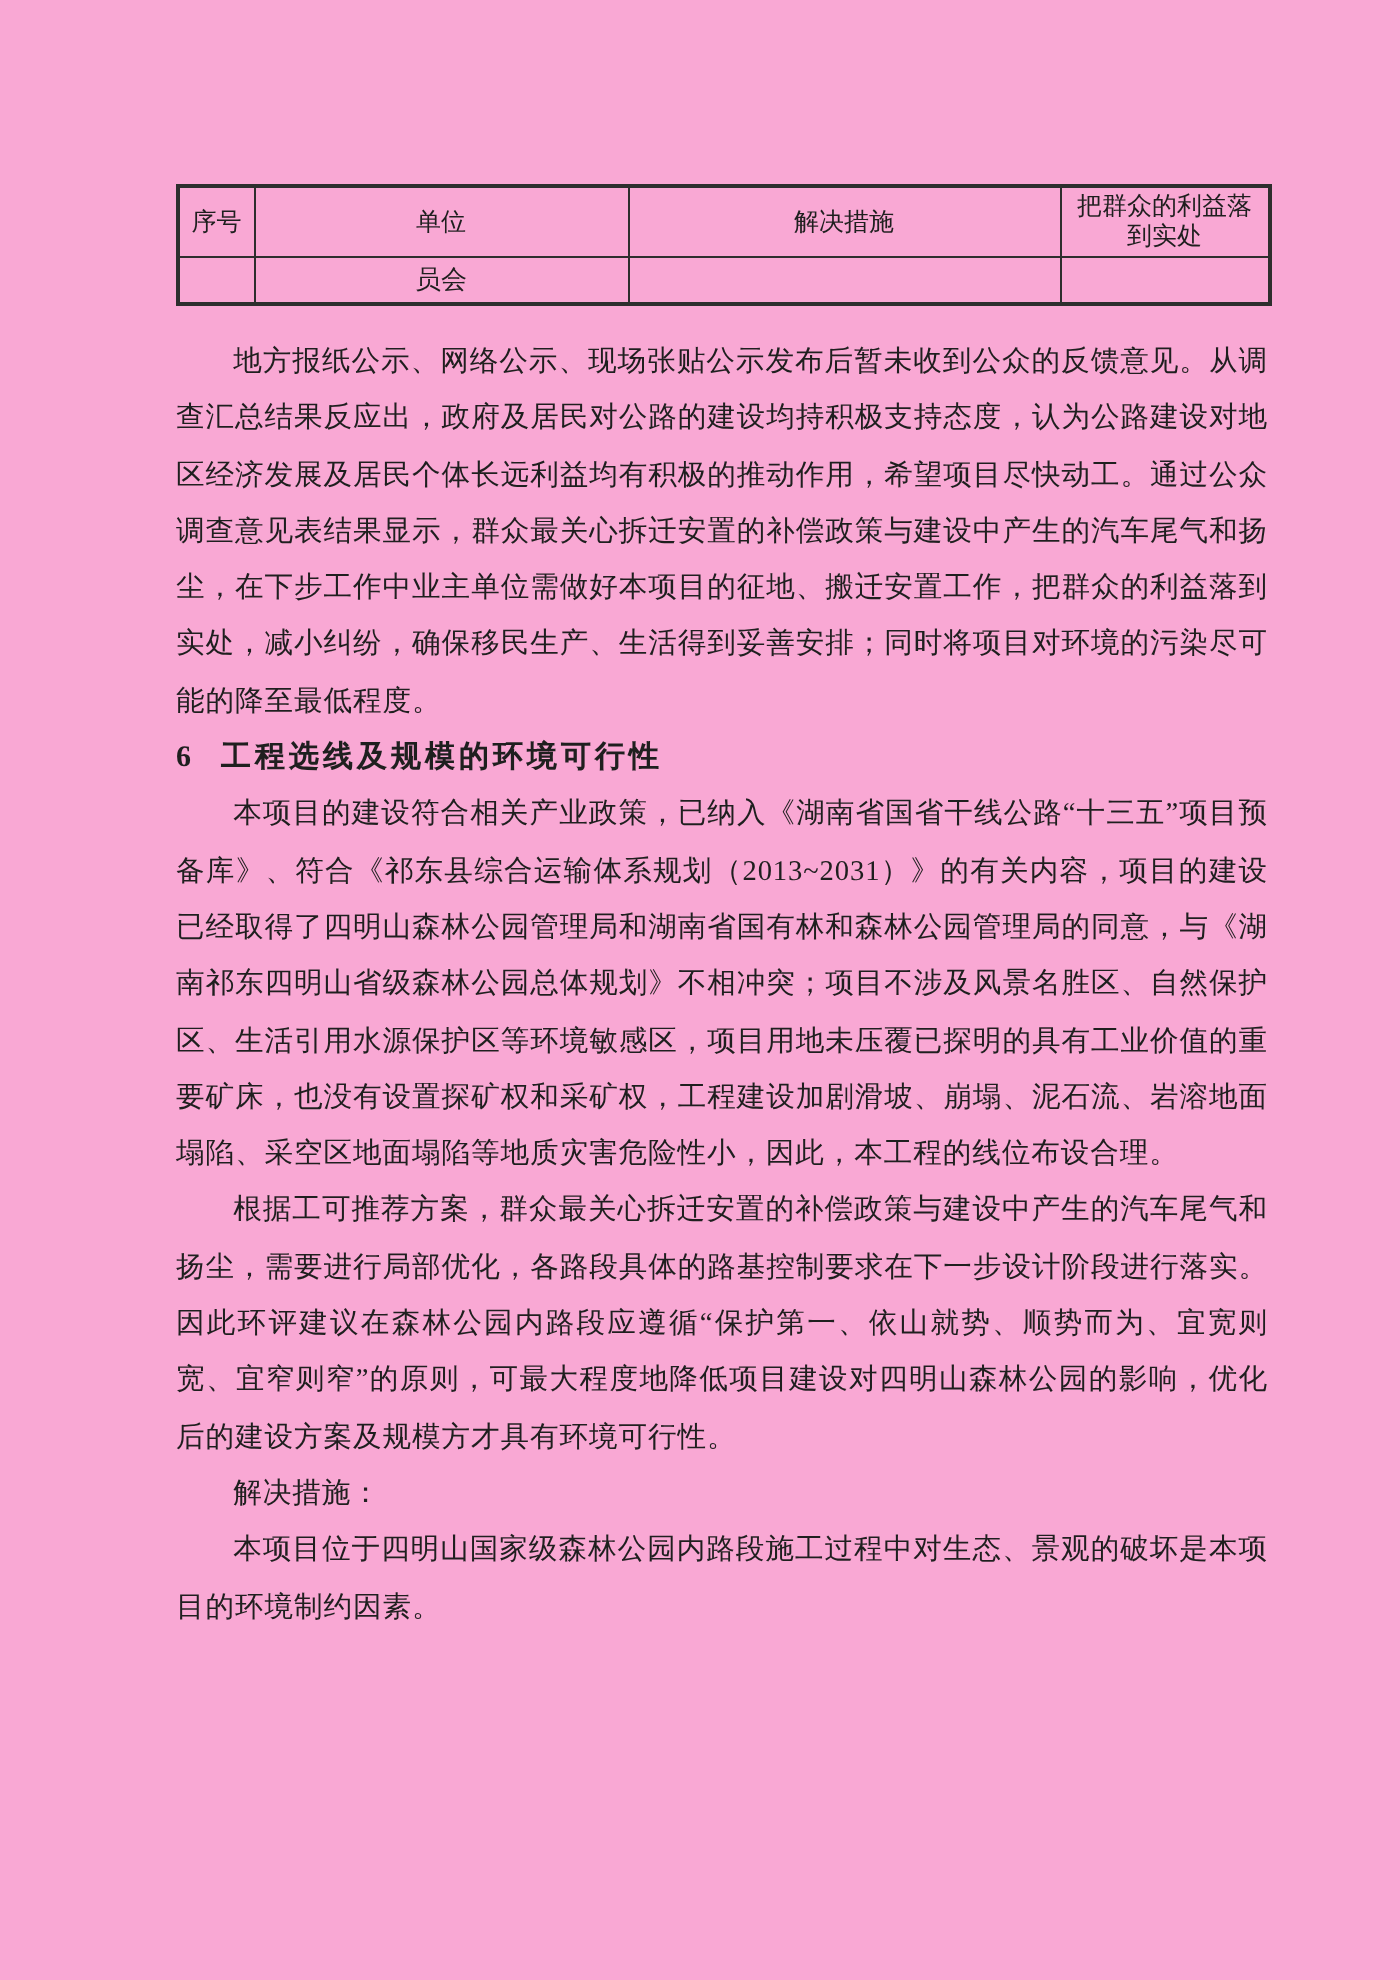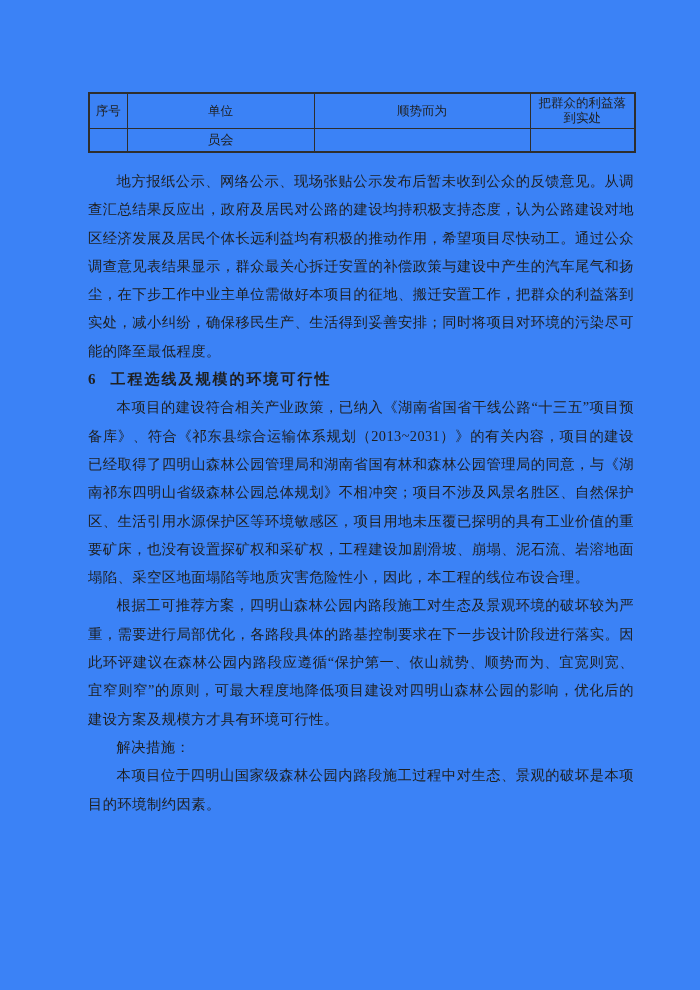--- a/index.html
+++ b/index.html
@@ -1,21 +1,21 @@
 <!DOCTYPE html>
 <html><head>
 <meta charset="utf-8">
 <style>
   html, body { margin: 0; padding: 0; background: #e8e8e8; }
   .page {
     position: relative;
     width: 700px;
     height: 990px;
     margin: 0 auto;
-    background: #3b82f6;
+    background: #f9a8d4;
     font-family: "Liberation Serif", "DejaVu Serif", serif;
     color: #1f1f1f;
     overflow: hidden;
   }
   .content {
     position: absolute;
     left: 88px;
     top: 92px;
     width: 546px;
   }
@@ -88,39 +88,39 @@
       <colgroup>
         <col style="width:38px">
         <col style="width:187px">
         <col style="width:216px">
         <col style="width:105px">
       </colgroup>
       <tbody>
         <tr>
           <th>序号</th>
           <th>单位</th>
-          <th>顺势而为</th>
+          <th>解决措施</th>
           <th>把群众的利益落到实处</th>
         </tr>
         <tr>
           <td></td>
           <td>员会</td>
           <td></td>
           <td></td>
         </tr>
       </tbody>
     </table>
 
     <div class="bodytext">
       <p class="first-para">地方报纸公示、网络公示、现场张贴公示发布后暂未收到公众的反馈意见。从调查汇总结果反应出，政府及居民对公路的建设均持积极支持态度，认为公路建设对地区经济发展及居民个体长远利益均有积极的推动作用，希望项目尽快动工。通过公众调查意见表结果显示，群众最关心拆迁安置的补偿政策与建设中产生的汽车尾气和扬尘，在下步工作中业主单位需做好本项目的征地、搬迁安置工作，把群众的利益落到实处，减小纠纷，确保移民生产、生活得到妥善安排；同时将项目对环境的污染尽可能的降至最低程度。</p>
 
       <h2 class="sec-heading"><span class="sec-num">6</span><span class="sec-title">工程选线及规模的环境可行性</span></h2>
 
       <p>本项目的建设符合相关产业政策，已纳入《湖南省国省干线公路“十三五”项目预备库》、符合《祁东县综合运输体系规划（2013~2031）》的有关内容，项目的建设已经取得了四明山森林公园管理局和湖南省国有林和森林公园管理局的同意，与《湖南祁东四明山省级森林公园总体规划》不相冲突；项目不涉及风景名胜区、自然保护区、生活引用水源保护区等环境敏感区，项目用地未压覆已探明的具有工业价值的重要矿床，也没有设置探矿权和采矿权，工程建设加剧滑坡、崩塌、泥石流、岩溶地面塌陷、采空区地面塌陷等地质灾害危险性小，因此，本工程的线位布设合理。</p>
-      <p>根据工可推荐方案，四明山森林公园内路段施工对生态及景观环境的破坏较为严重，需要进行局部优化，各路段具体的路基控制要求在下一步设计阶段进行落实。因此环评建议在森林公园内路段应遵循“保护第一、依山就势、顺势而为、宜宽则宽、宜窄则窄”的原则，可最大程度地降低项目建设对四明山森林公园的影响，优化后的建设方案及规模方才具有环境可行性。</p>
+      <p>根据工可推荐方案，群众最关心拆迁安置的补偿政策与建设中产生的汽车尾气和扬尘，需要进行局部优化，各路段具体的路基控制要求在下一步设计阶段进行落实。因此环评建议在森林公园内路段应遵循“保护第一、依山就势、顺势而为、宜宽则宽、宜窄则窄”的原则，可最大程度地降低项目建设对四明山森林公园的影响，优化后的建设方案及规模方才具有环境可行性。</p>
 
 
       <p>解决措施：</p>
       <p>本项目位于四明山国家级森林公园内路段施工过程中对生态、景观的破坏是本项目的环境制约因素。</p>
     </div>
 
   </div>
 </div>
 
 </body></html>

